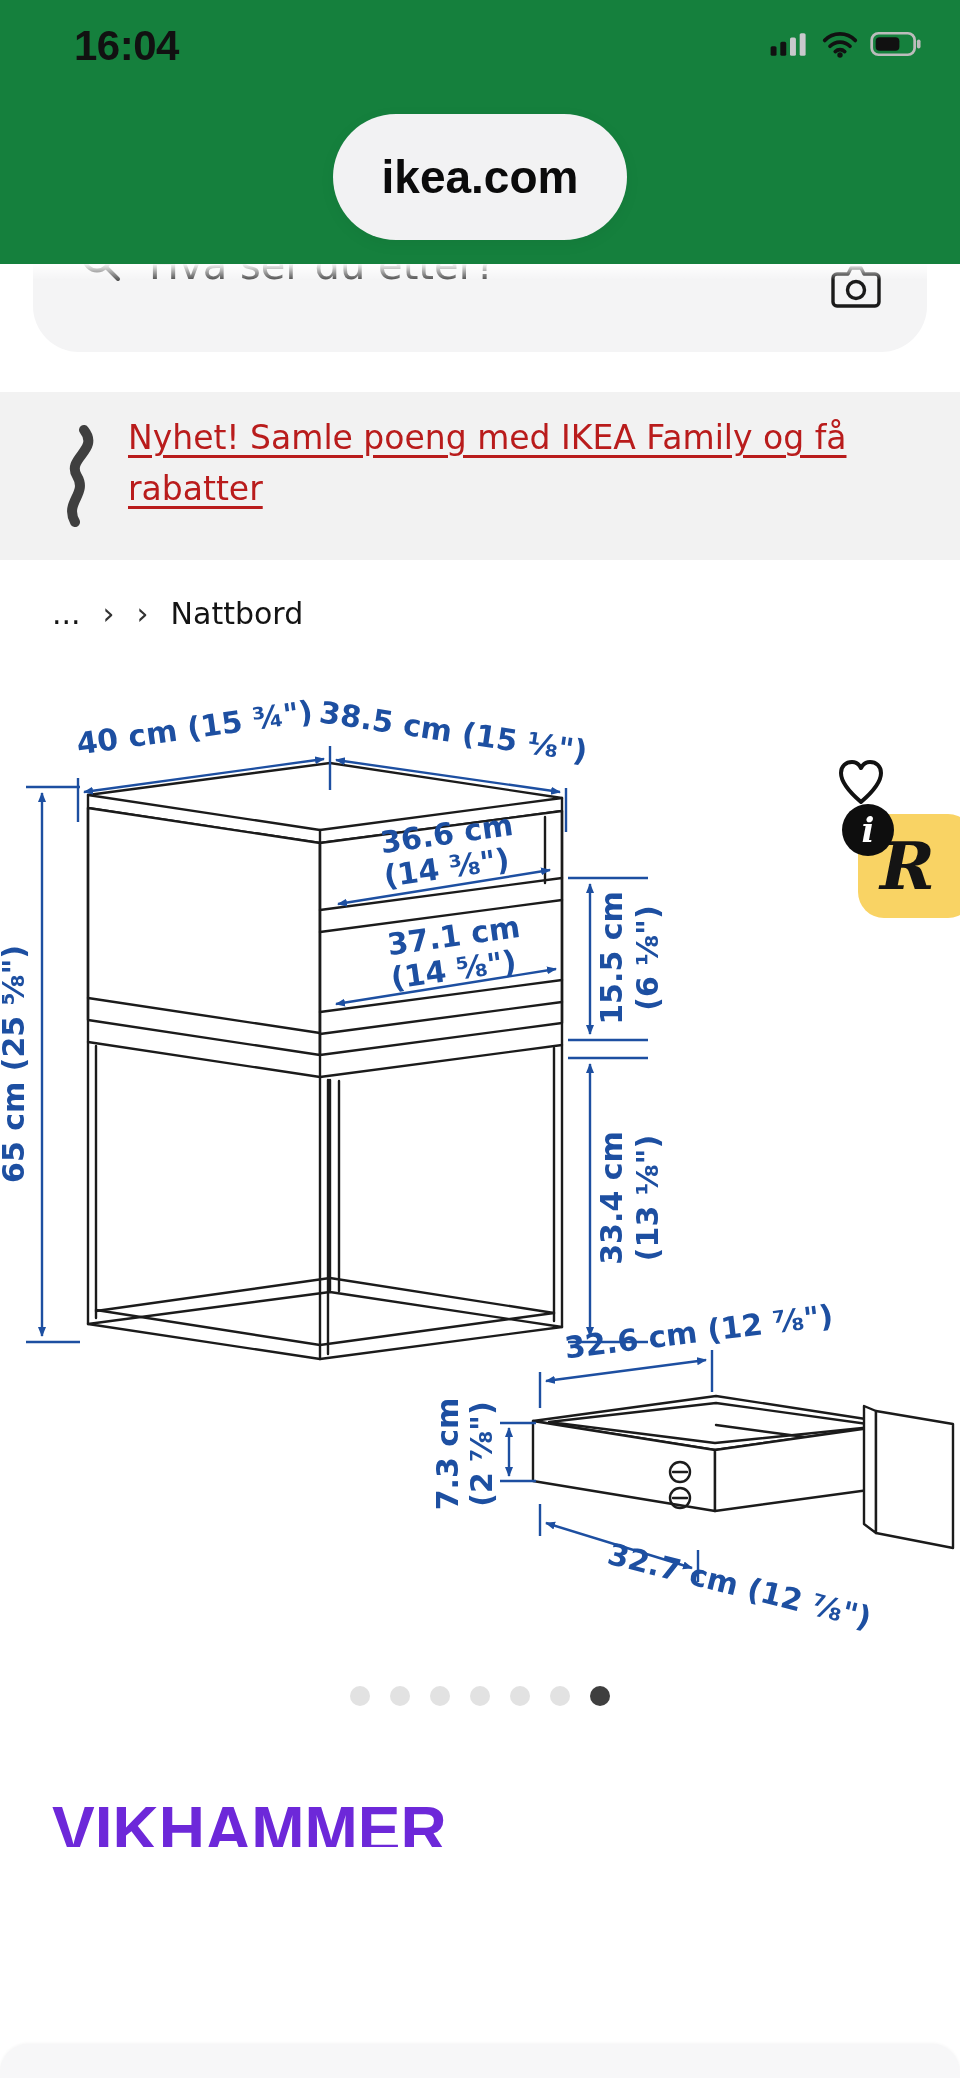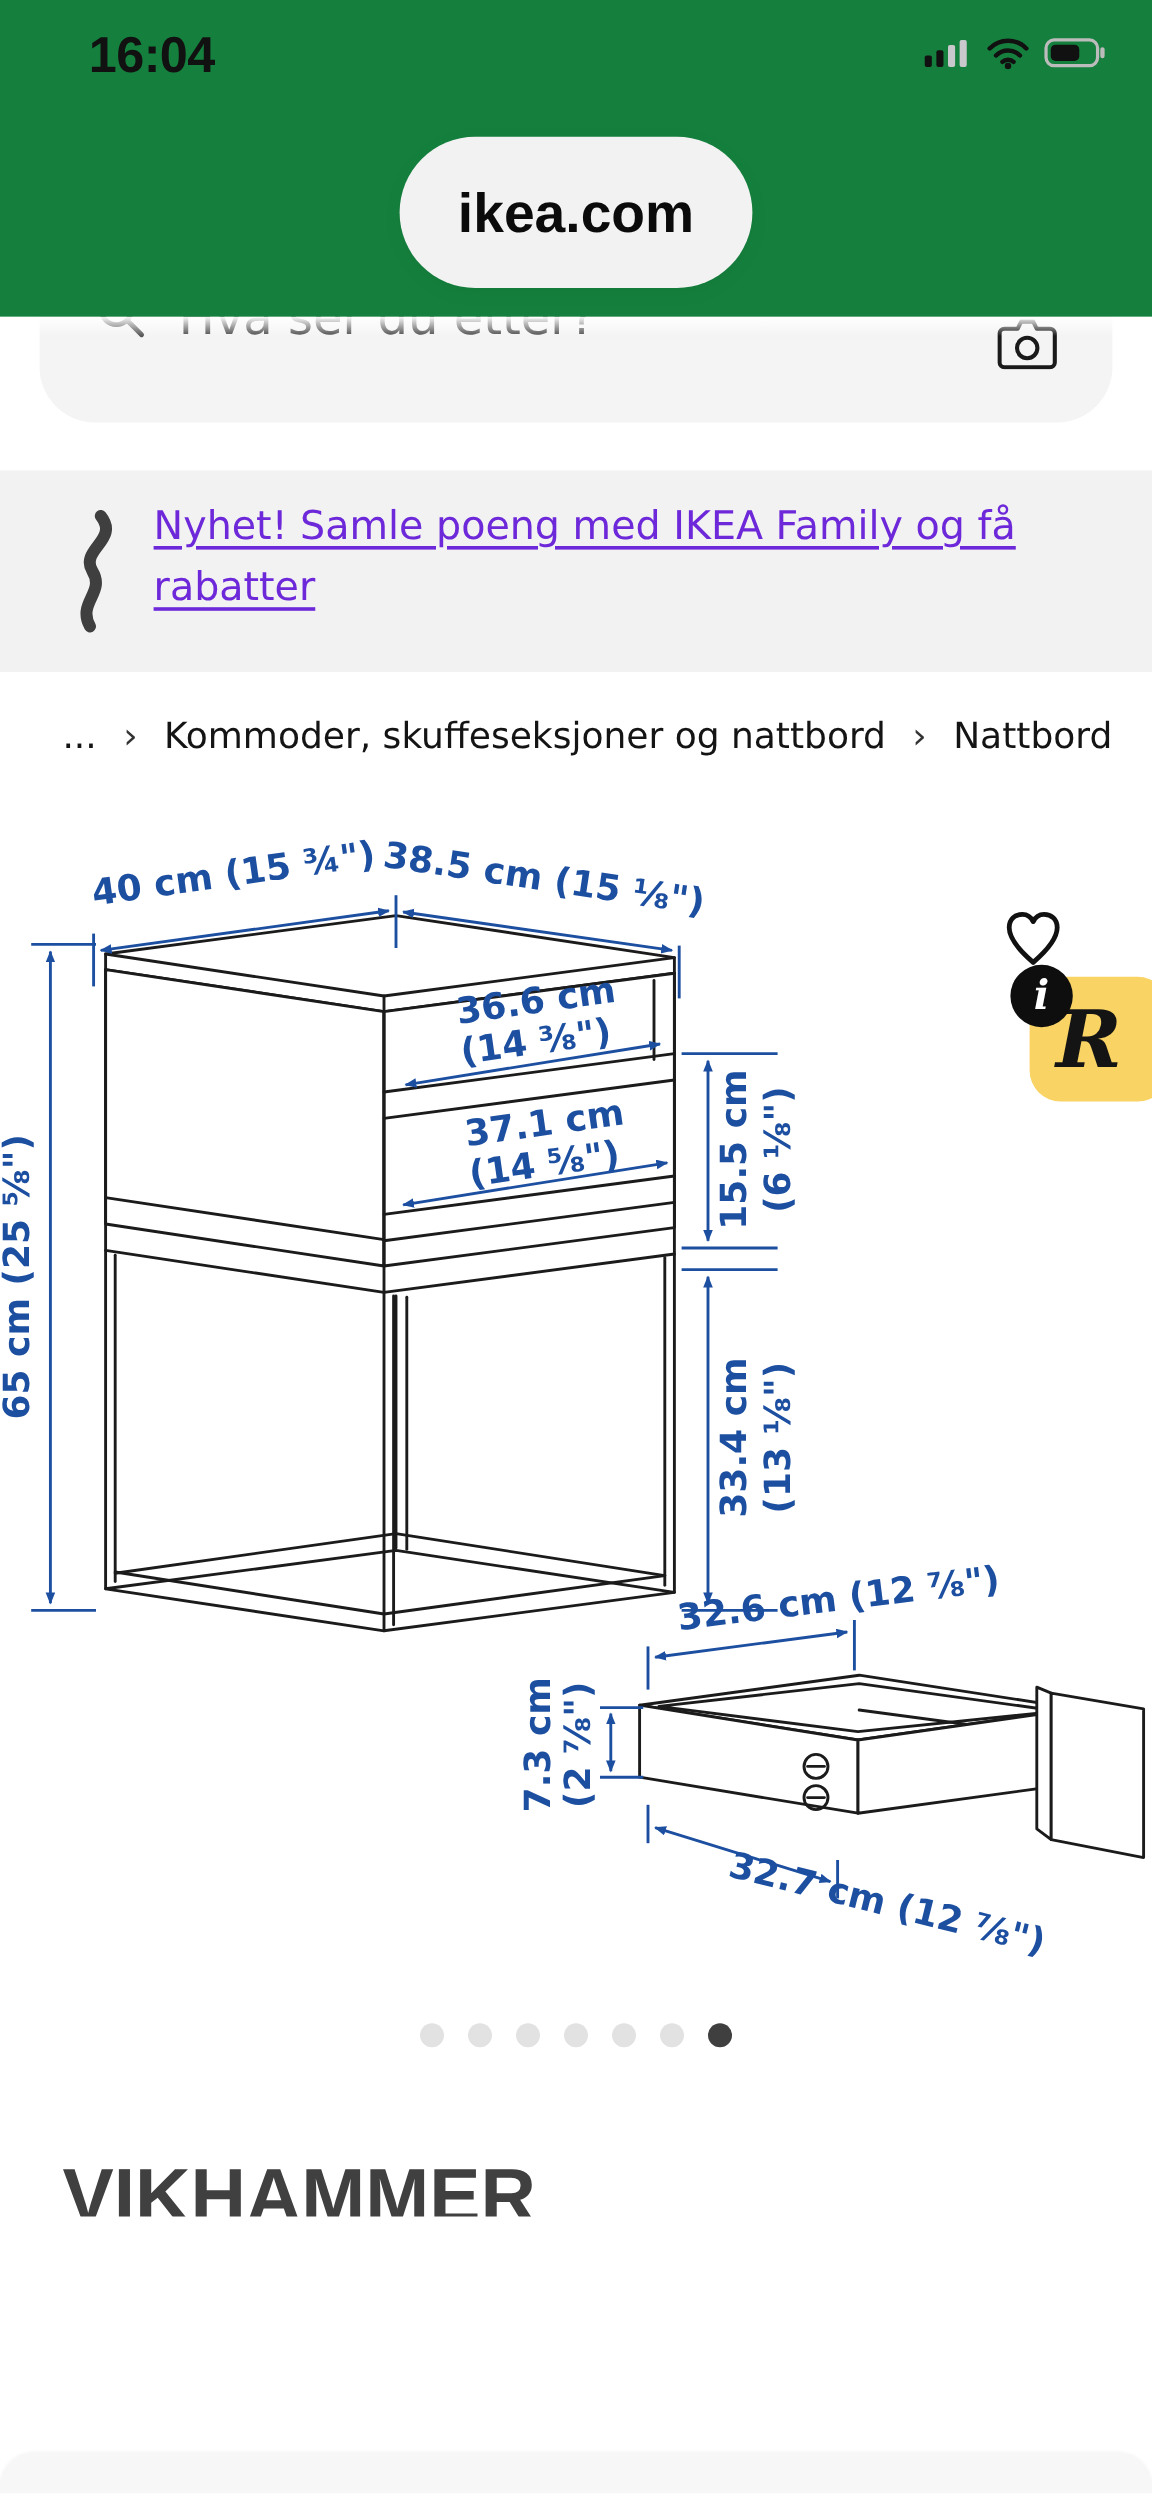--- a/index.html
+++ b/index.html
@@ -20,21 +20,21 @@
     letter-spacing:-.5px;}
   .status-icons{position:absolute;right:38px;top:30px;display:flex;align-items:center;gap:12px;}
   .url-pill{position:absolute;left:333px;top:114px;width:294px;height:126px;background:#f2f2f3;
     border-radius:64px;display:flex;align-items:center;justify-content:center;
     box-shadow:0 4px 16px rgba(0,0,0,.05);}
   .url-pill span{font-size:46px;font-weight:600;color:#0b0b0b;}
   
   .banner{position:absolute;left:0;right:0;top:392px;height:168px;background:var(--banner-bg,#f2f2f2);}
   .banner-icon{position:absolute;left:62px;top:424px;width:36px;height:104px;}
   .banner-link{position:absolute;left:128px;top:412px;width:750px;font-size:33px;line-height:51px;
-    color:#6d28d9;text-decoration:underline;text-underline-offset:6px;
+    color:#b91c1c;text-decoration:underline;text-underline-offset:6px;
     font-family:"DejaVu Sans",sans-serif;}
   
   .crumbs{position:absolute;left:52px;top:596px;display:flex;gap:22px;align-items:center;
     font-size:30px;color:#141414;font-family:"DejaVu Sans",sans-serif;}
   .crumb-sep{color:#333;font-size:30px;}
   
   .diagram{position:absolute;left:0;top:690px;width:960px;height:980px;}
   .art{stroke:#1b1b1b;stroke-width:2.4;fill:none;stroke-linejoin:round;stroke-linecap:round;}
   .artf{stroke:#1b1b1b;stroke-width:2.4;fill:#fff;stroke-linejoin:round;}
   .dl{stroke:var(--accent-blue,#1d4fa1);stroke-width:2.4;fill:none;}
@@ -46,21 +46,21 @@
     font:italic 700 34px "DejaVu Serif",serif;z-index:3;}
   .rak-badge{position:absolute;left:858px;top:814px;width:116px;height:104px;border-radius:26px;
     background:var(--badge-yellow,#f9d364);z-index:2;display:flex;align-items:center;}
   .rak-badge span{font:italic 700 66px "DejaVu Serif",serif;color:#141414;margin-left:22px;}
   
   .dots{position:absolute;left:0;right:0;top:1686px;display:flex;justify-content:center;gap:20px;}
   .dot{width:20px;height:20px;border-radius:50%;background:#e2e2e2;}
   .dot.active{background:var(--active-dot,#3f3f3f);}
   
   .ptitle{position:absolute;left:52px;top:1797px;height:50px;overflow:hidden;}
-  .ptitle span{font-size:64px;font-weight:700;color:#404040;letter-spacing:0;line-height:66px;}
+  .ptitle span{font-size:64px;font-weight:700;color:#6d28d9;letter-spacing:0;line-height:66px;}
   
   .sheet{position:absolute;left:0;right:0;bottom:0;height:34px;background:#f7f7f8;
     border-radius:28px 28px 0 0;box-shadow:0 -1px 3px rgba(0,0,0,.04);}
 </style>
 </head>
 <body>
 
 <div id="screen">
 
   <div class="search-wrap">
@@ -103,21 +103,20 @@
 
   <div class="banner"></div>
   <svg class="banner-icon" viewBox="0 0 36 104">
     <path d="M22 6 C 38 26, 4 34, 15 52 C 26 70, 2 78, 13 98" stroke="#3f3f3f" stroke-width="10" fill="none" stroke-linecap="round"></path>
   </svg>
   <a class="banner-link">Nyhet! Samle poeng med IKEA Family og få rabatter</a>
 
   <div class="crumbs">
     <span>...</span>
     <span class="crumb-sep">›</span>
-    <span>Kommoder, skuffeseksjoner og nattbord</span>
     <span class="crumb-sep">›</span>
     <span>Nattbord</span>
   </div>
 
   <svg class="diagram" viewBox="0 0 960 980">
     <defs>
       <marker id="ah" orient="auto-start-reverse" markerWidth="12" markerHeight="10" refX="9" refY="4" markerUnits="userSpaceOnUse">
         <path d="M0,0 L10,4 L0,8 z" fill="#1d4fa1"></path>
       </marker>
     </defs>

